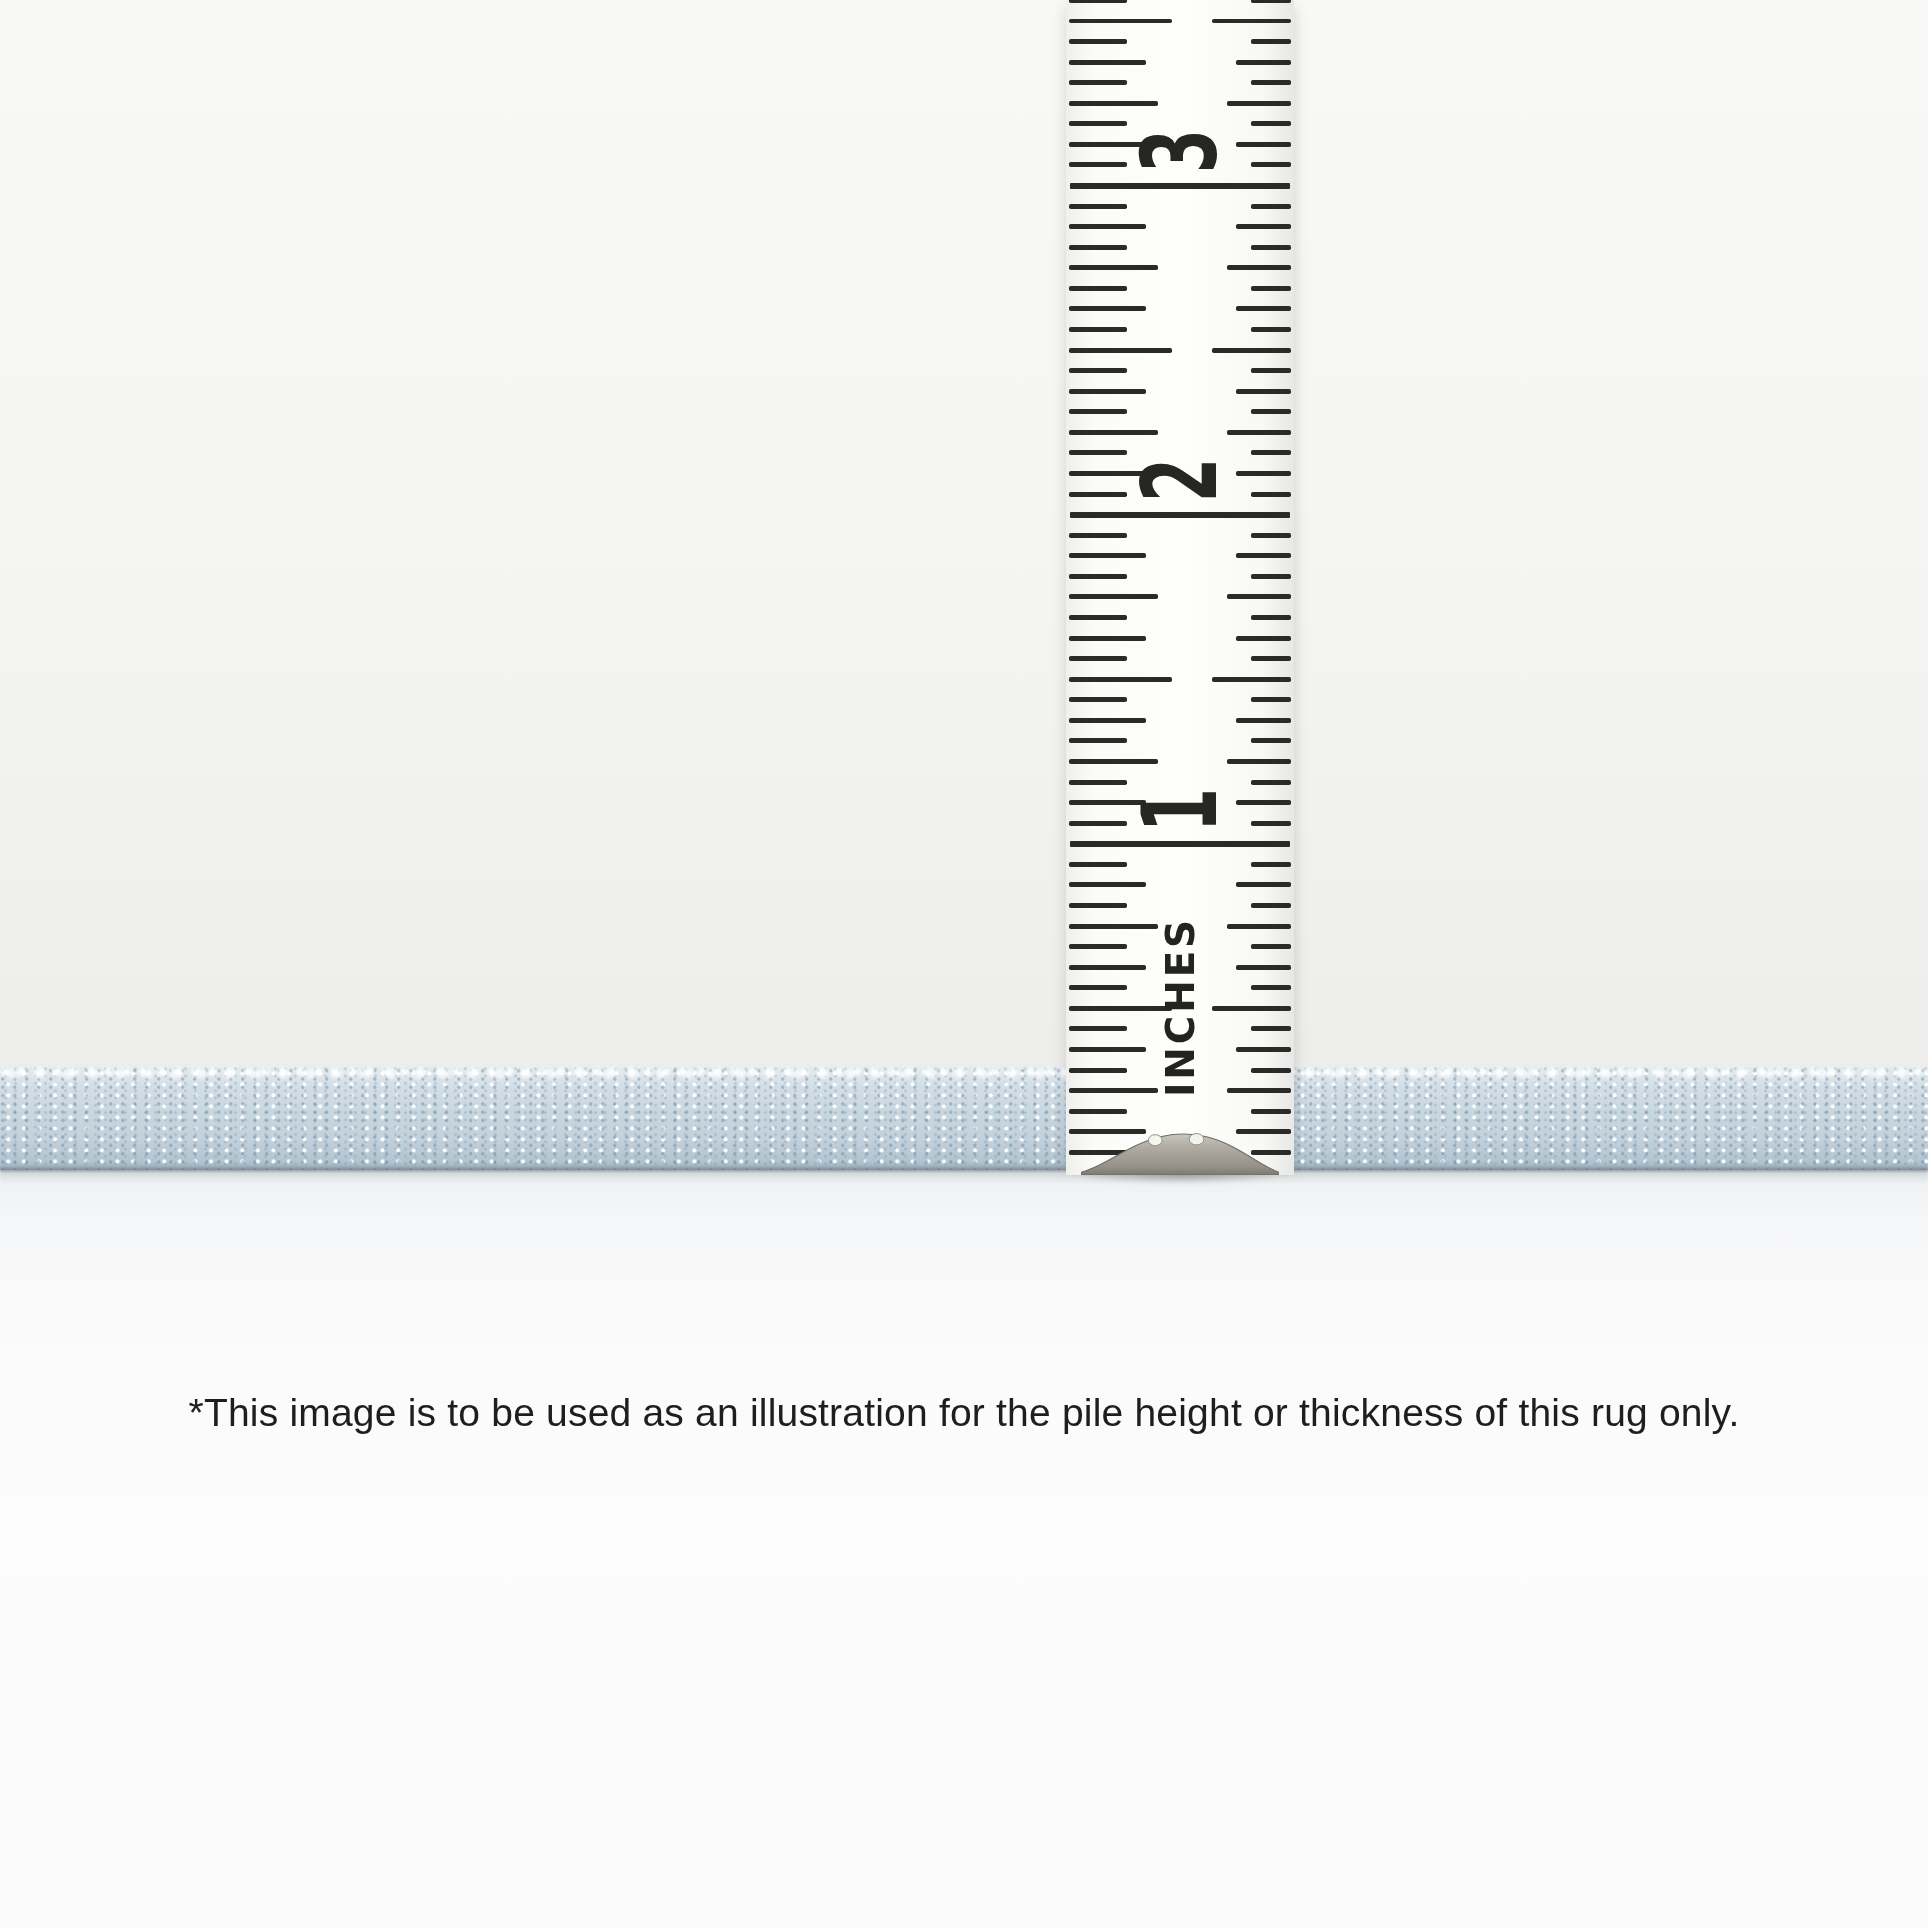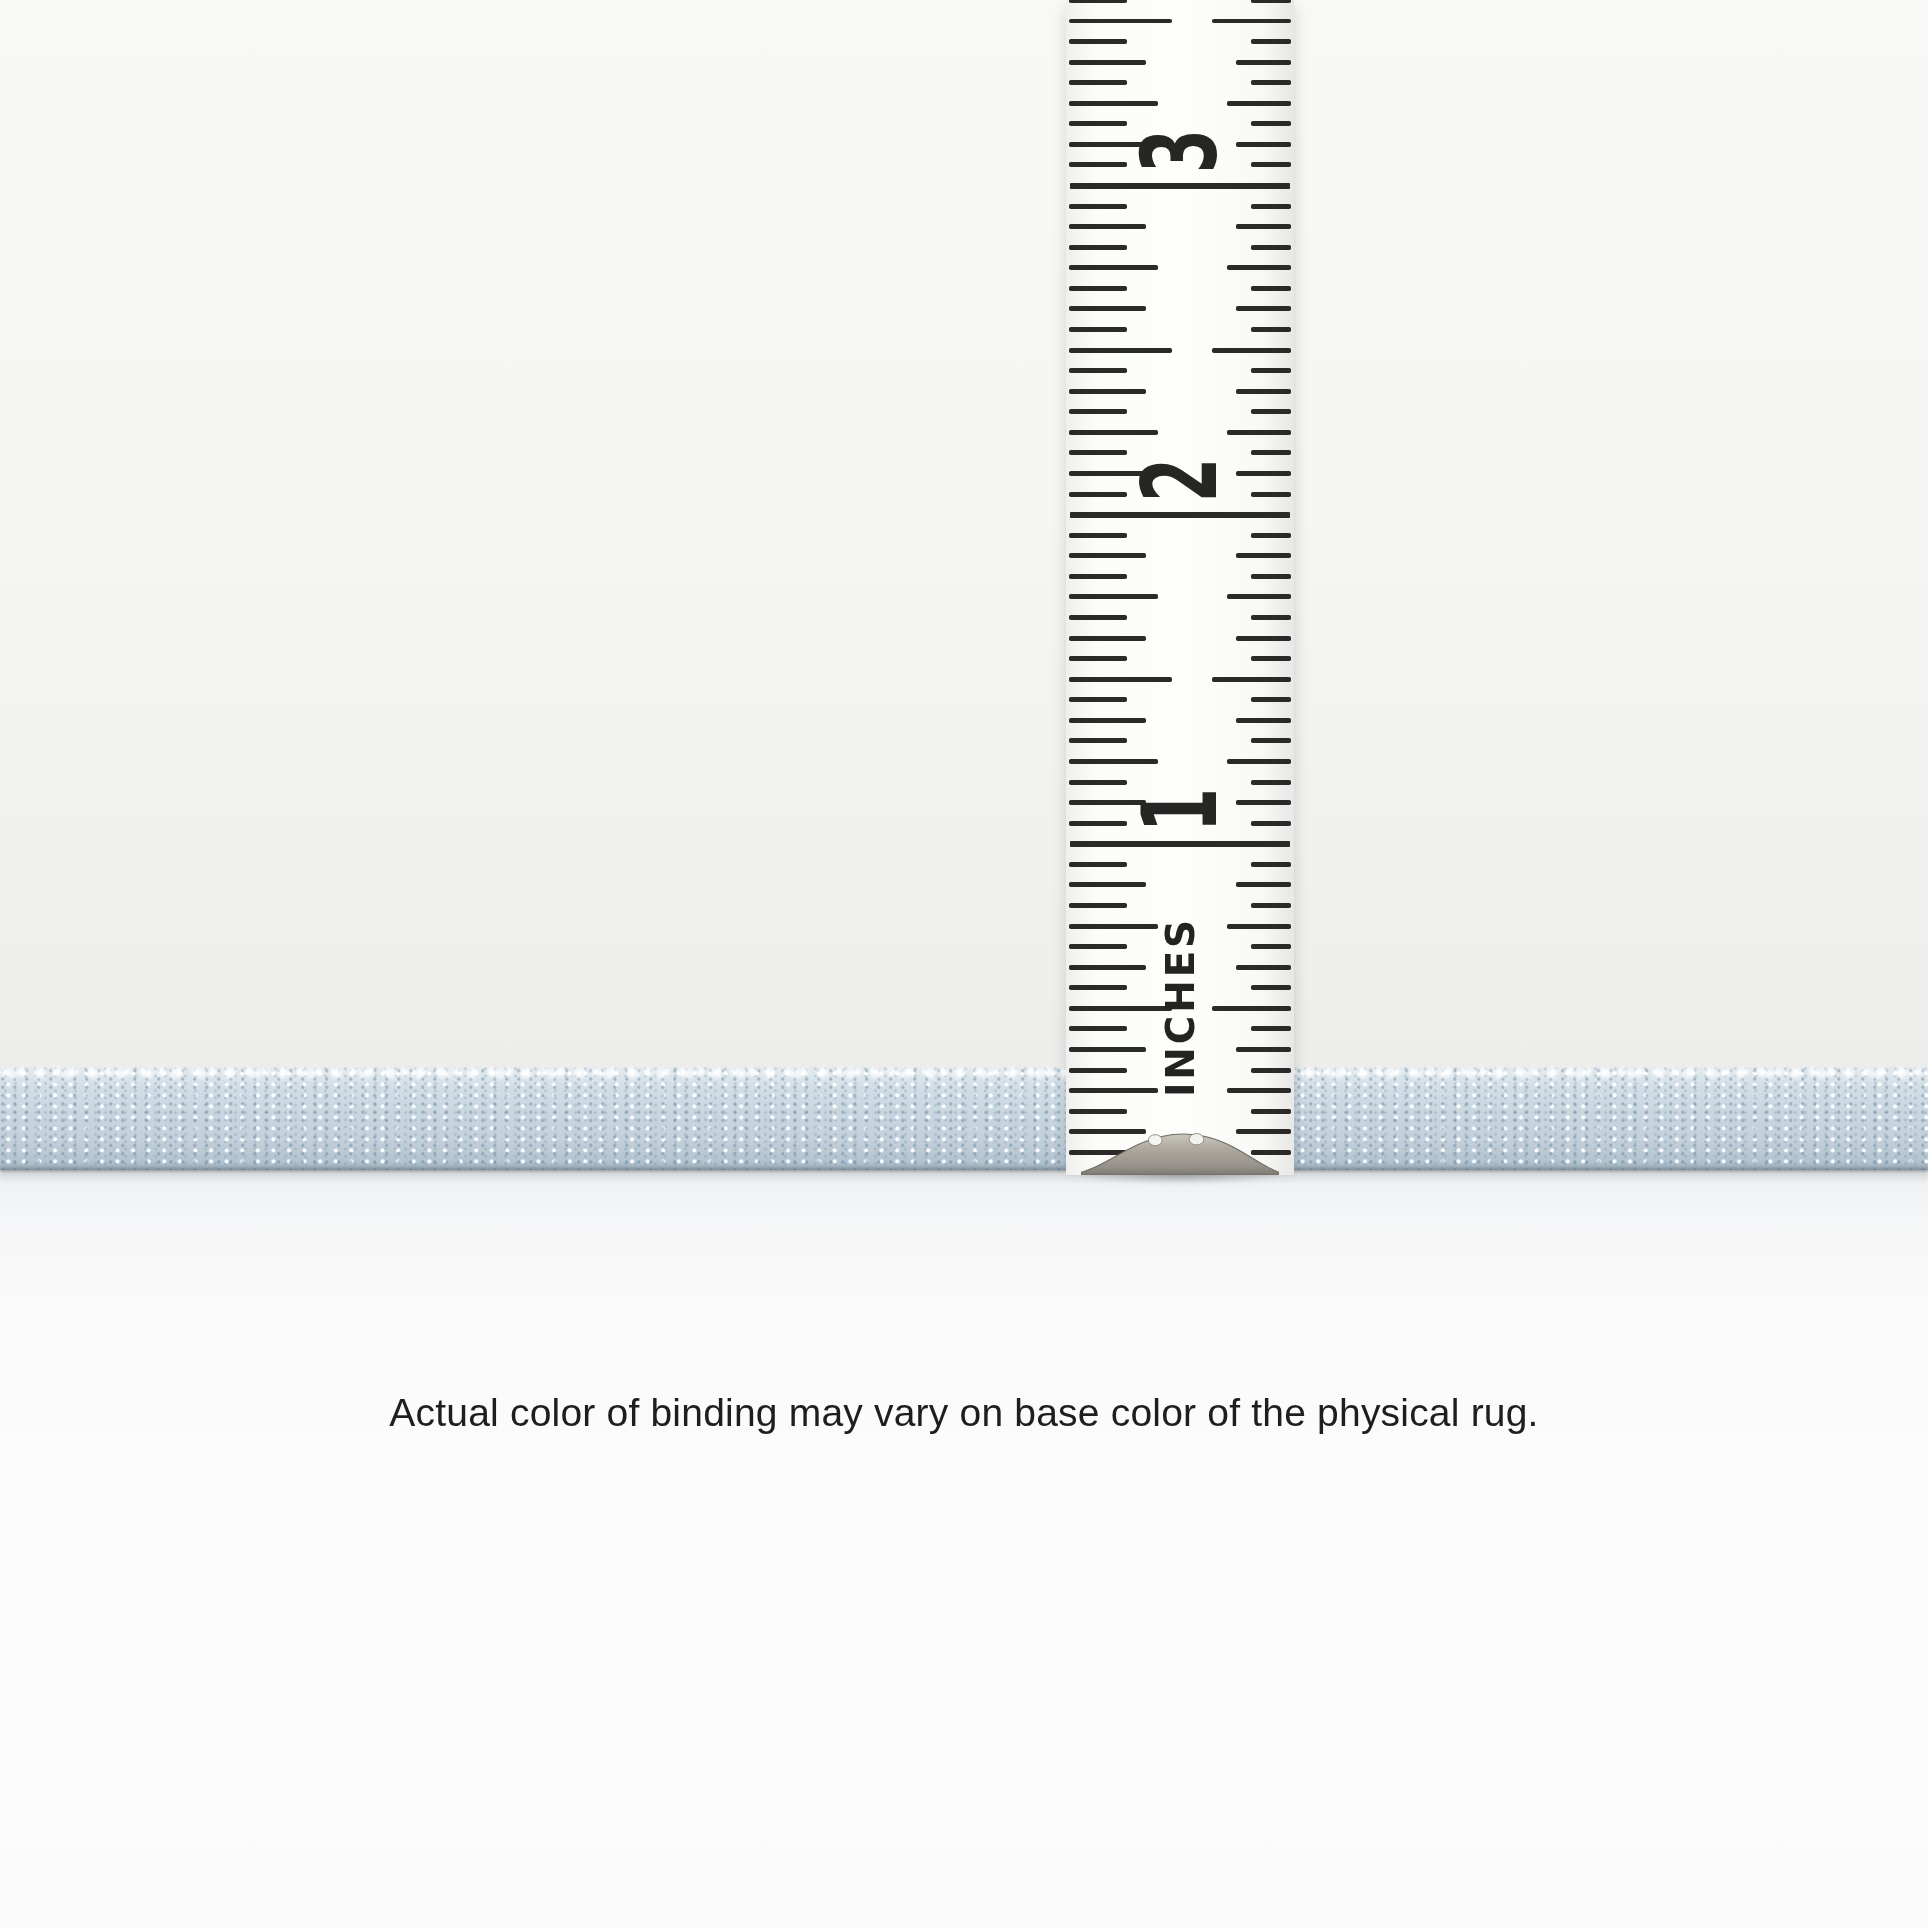--- a/index.html
+++ b/index.html
@@ -231,17 +231,17 @@
           <stop offset="1" stop-color="#7d796f"></stop>
         </linearGradient>
       </defs>
       <path d="M0,48 L0,45 C26,39 52,14 88,6 C104,2.5 122,2.5 138,6.5 C172,15 196,39 216,45 L216,48 Z" fill="url(#metalGrad)" stroke="#6f6b62" stroke-width="1.2"></path>
       <ellipse cx="81" cy="10" rx="7.5" ry="6" fill="#f4f4f1" stroke="#8d897f" stroke-width="1"></ellipse>
       <ellipse cx="126" cy="9" rx="8" ry="6.2" fill="#f1f1ee" stroke="#8d897f" stroke-width="1"></ellipse>
     </svg>
   </div>
 
   <div id="caption">
-    <div>Actual color of binding may vary on base color of the physical rug.</div>
+    <div>*This image is to be used as an illustration for the pile height or thickness of this rug only.</div>
   </div>
 
 </div>
 
 
 </body></html>

